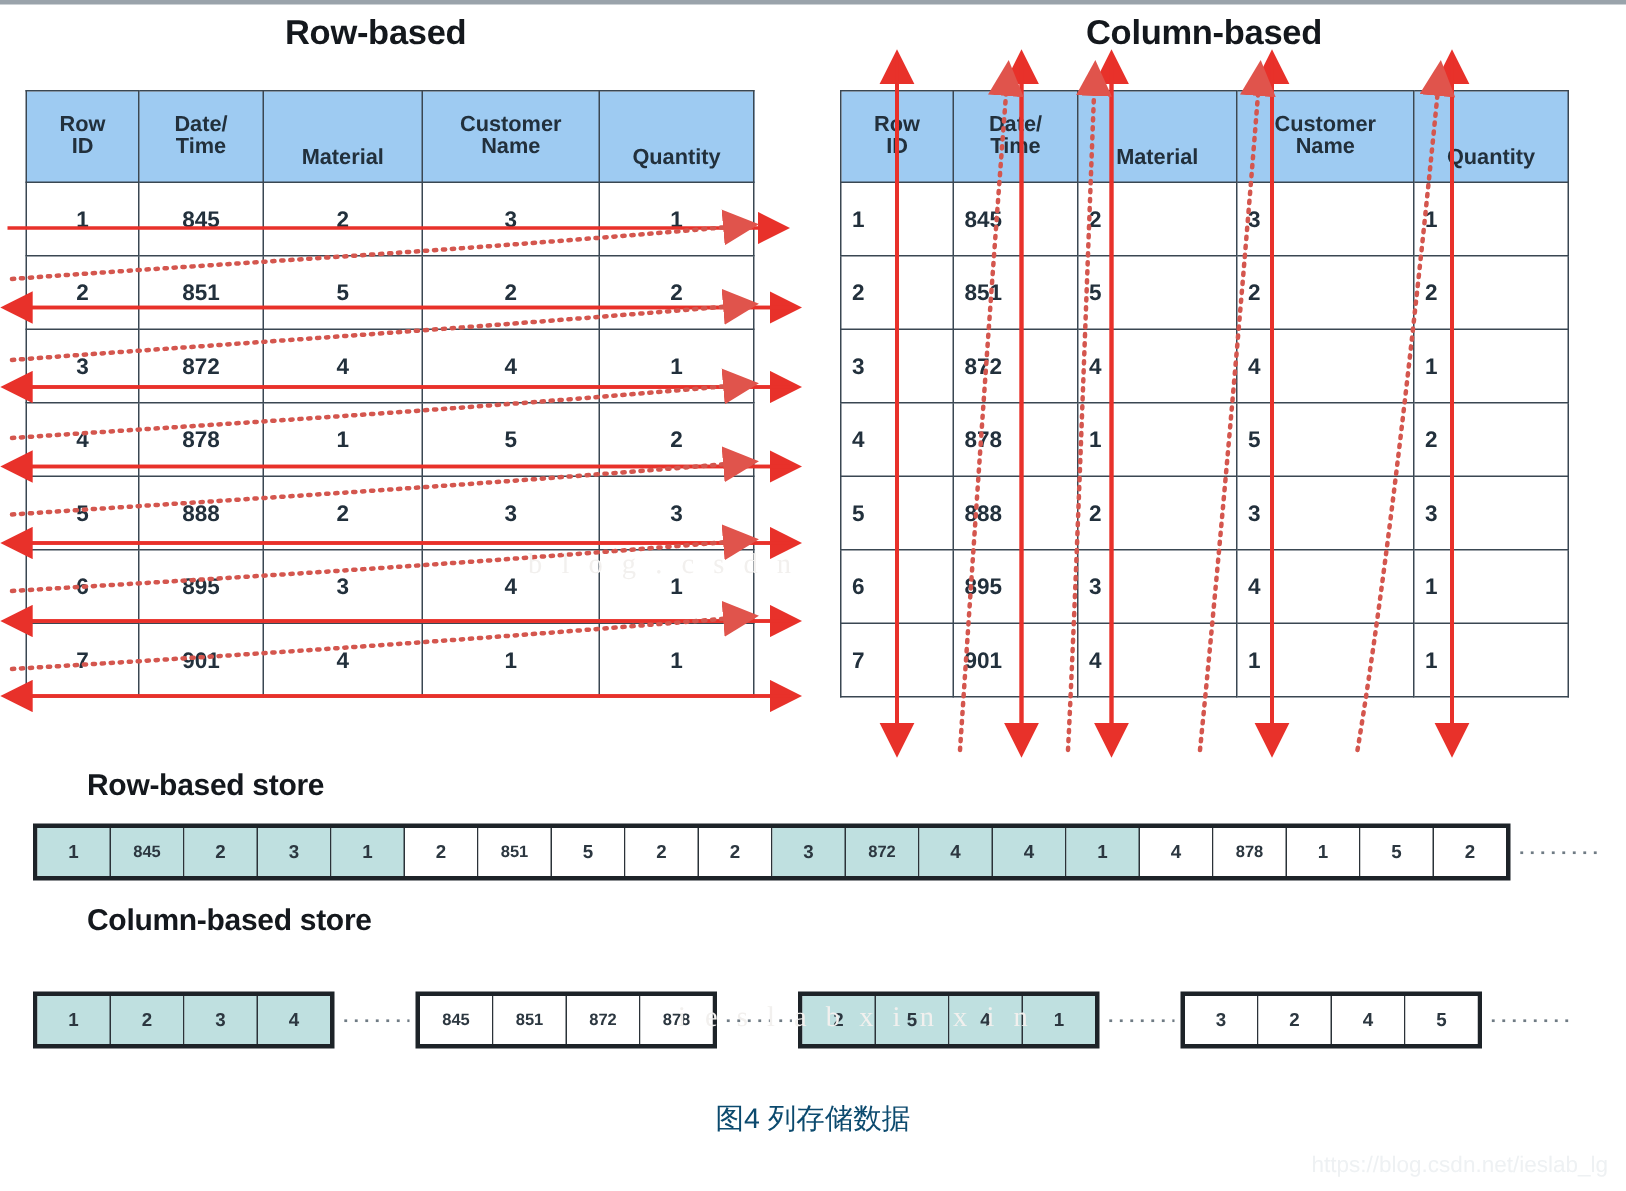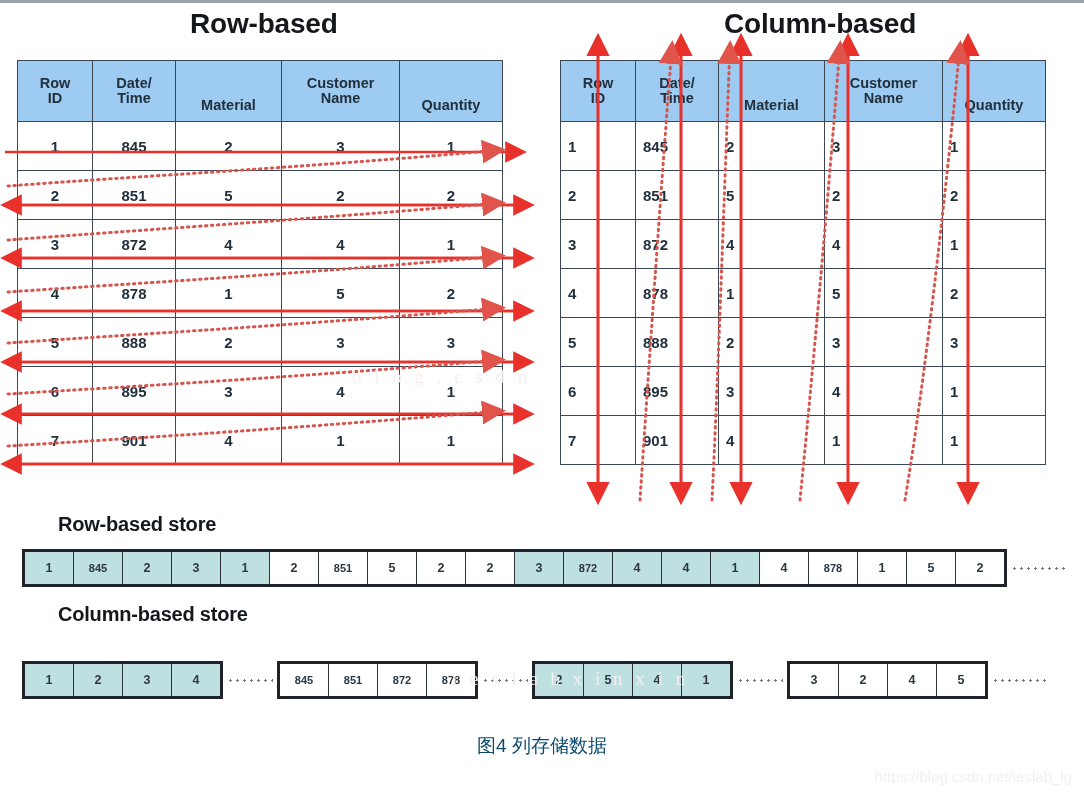--- a/index.html
+++ b/index.html
@@ -7,21 +7,21 @@
     width:1084px;height:794px;
     background:#ffffff;
     font-family:"Liberation Sans", sans-serif;
     position:relative;overflow:hidden;
     color:#1b2b3a;
   }
   .topline{position:absolute;left:0;top:0;width:1084px;height:3px;background:#9aa3ab;}
 
   
   .panel-title{
-    position:absolute;font-size:28px;font-weight:bold;color:#14181d;
+    position:absolute;font-size:23px;font-weight:bold;color:#14181d;
     letter-spacing:-.2px;white-space:nowrap;
   }
   #title-row{left:190px;top:8px;}
   #title-col{left:724px;top:8px;text-align:center;}
 
   
   .tbl{position:absolute;border-collapse:collapse;table-layout:fixed;}
   .tbl td,.tbl th{
     border:1.5px solid #3a4752;
     font-size:15px;font-weight:bold;color:#22303c;

